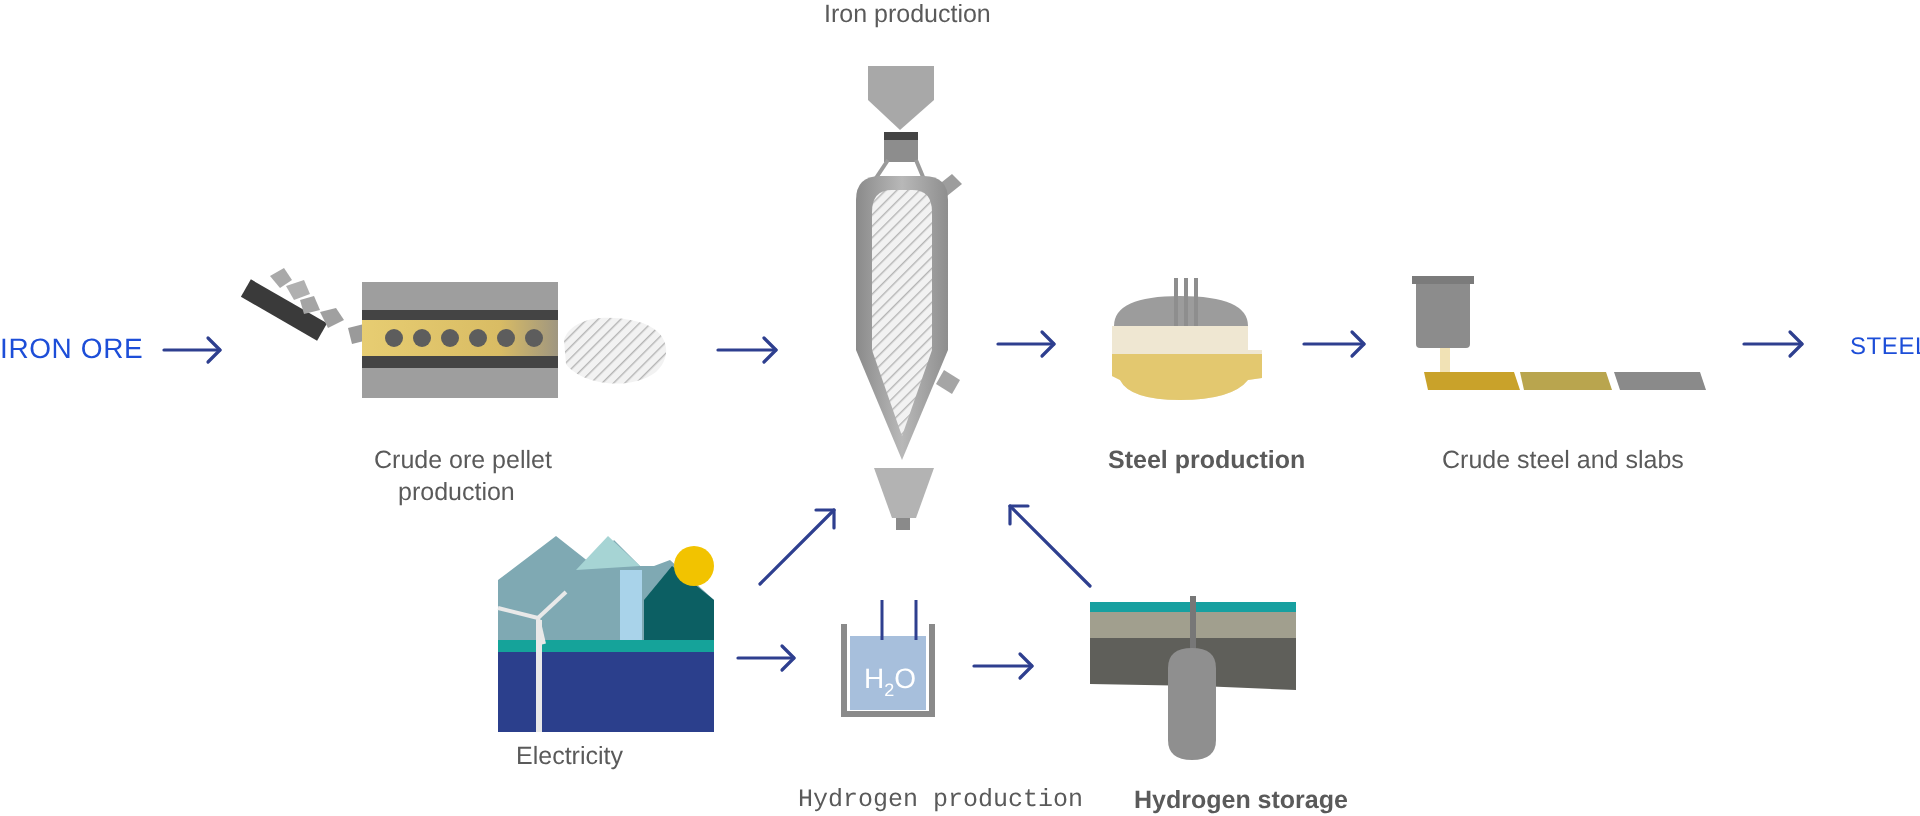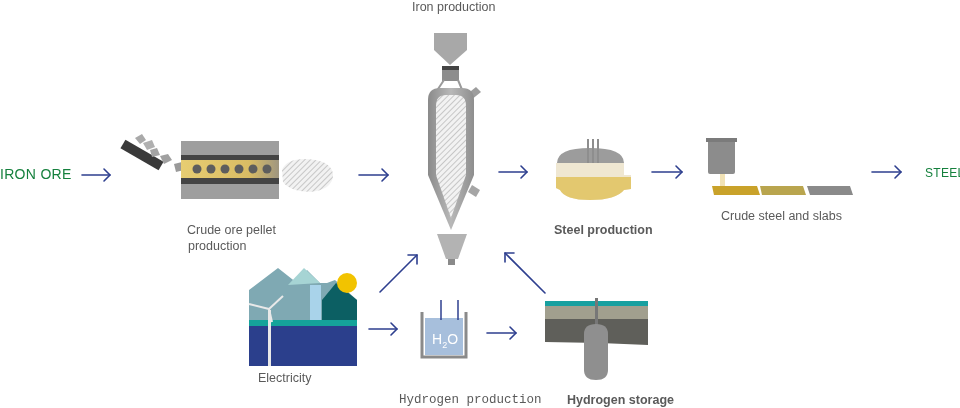--- a/index.html
+++ b/index.html
@@ -1,30 +1,30 @@
 <!DOCTYPE html>
 <html><head>
 <meta charset="utf-8">
 <style>
   html,body{margin:0;padding:0;background:#fff;}
   body{width:960px;height:408px;position:relative;overflow:hidden;font-family:"Liberation Sans","DejaVu Sans",sans-serif;color:#555;}
   .lbl{position:absolute;font-size:12.5px;color:#5a5a5a;line-height:16px;}
-  .big{position:absolute;font-size:14px;color:#15803d;letter-spacing:0.3px;}
+  .big{position:absolute;font-size:14px;color:#1d4ed8;letter-spacing:0.3px;}
   svg.full{position:absolute;left:0;top:0;}
 </style>
 </head>
 <body>
 
 <div class="lbl" style="left:412px;top:-1px;">Iron production</div>
 <div class="big" style="left:0px;top:166px;">IRON ORE</div>
 <div class="big" style="left:925px;top:166px;font-size:12px;">STEEL</div>
 <div class="lbl" style="left:187px;top:222px;">Crude ore pellet</div>
-<div class="lbl" style="left:188px;top:238px;">production</div>
+<div class="lbl" style="left:199px;top:238px;">production</div>
 <div class="lbl" style="left:554px;top:222px;font-weight:bold;">Steel production</div>
-<div class="lbl" style="left:721px;top:208px;">Crude steel and slabs</div>
+<div class="lbl" style="left:721px;top:222px;">Crude steel and slabs</div>
 <div class="lbl" style="left:258px;top:370px;">Electricity</div>
 <div class="lbl" style="left:399px;top:392px;font-family:Liberation Mono, monospace;">Hydrogen production</div>
 <div class="lbl" style="left:567px;top:392px;font-weight:bold;">Hydrogen storage</div>
 
 <svg class="full" width="960" height="408" viewBox="0 0 960 408">
   <defs>
     <pattern id="hatch" width="4" height="4" patternUnits="userSpaceOnUse" patternTransform="rotate(45)">
       <rect width="4" height="4" fill="#f2f2f2"></rect>
       <line x1="0" y1="0" x2="0" y2="4" stroke="#b5b5b5" stroke-width="1.4"></line>
     </pattern>

